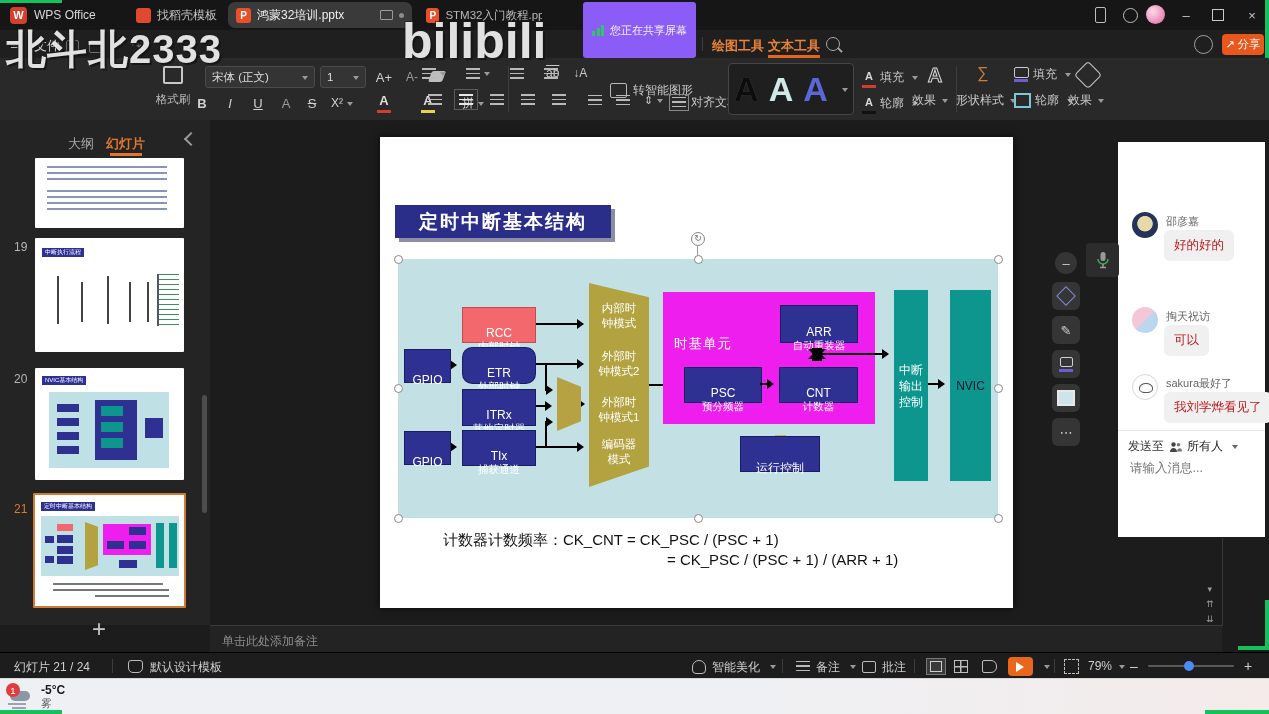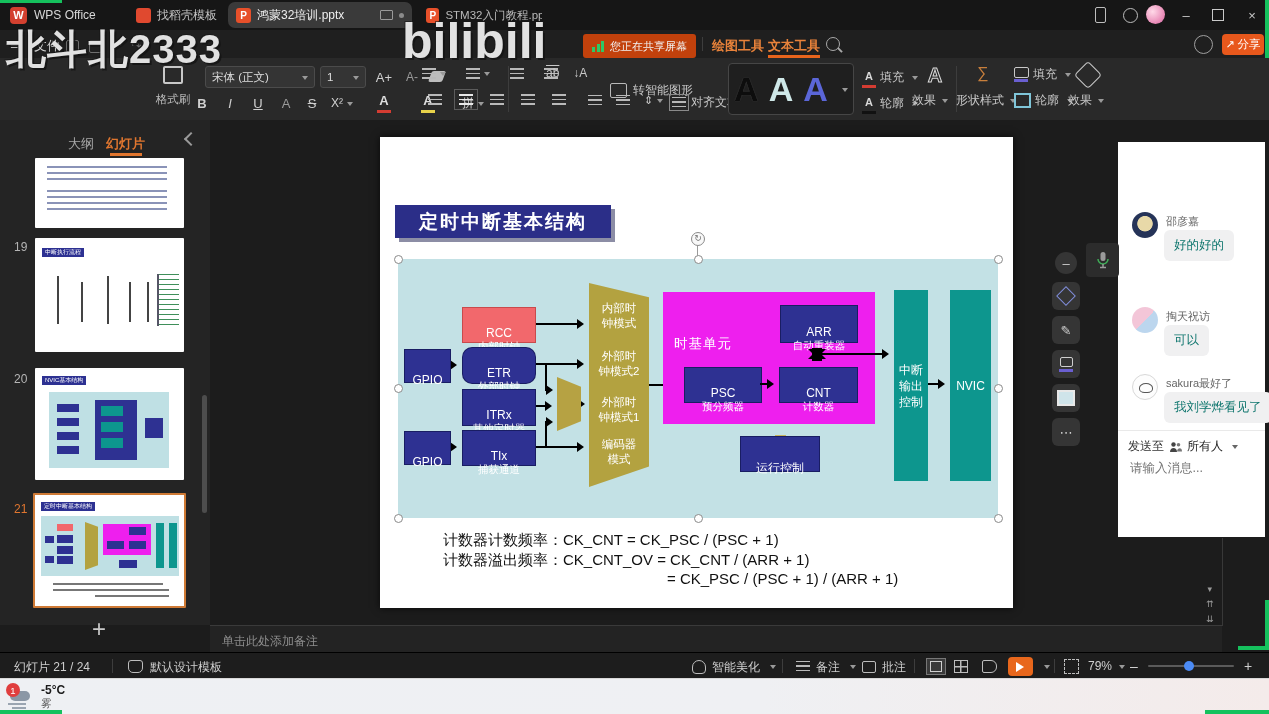--- a/index.html
+++ b/index.html
@@ -47,21 +47,21 @@
   .harrow{position:absolute;height:2.4px;background:#000;}
   .harrow:after{content:"";position:absolute;right:-7px;top:-3.8px;border:5px solid transparent;border-left:7px solid #000;}
   .vline{position:absolute;width:2.4px;background:#000;}
   .handle{position:absolute;width:9px;height:9px;border-radius:50%;background:#fff;border:1.5px solid #8a8a8a;box-sizing:border-box;}
   .modetxt{position:absolute;width:60px;color:#fff;font-size:11.5px;line-height:15px;text-align:center;}
   
   .ftool{position:absolute;width:28px;height:28px;background:#353535;border-radius:6px;display:flex;align-items:center;justify-content:center;color:#cfcfcf;font-size:13px;}
   
   #chat{left:1118px;top:142px;width:147px;height:395px;background:#ffffff;}
   .cname{color:#666;font-size:11px;}
-  .bubble{display:inline-block;background:#f0f0f1;border-radius:6px;padding:7px 10px;color:#0f766e;font-size:12.5px;}
+  .bubble{display:inline-block;background:#f0f0f1;border-radius:6px;padding:7px 10px;color:#b91c1c;font-size:12.5px;}
   .avatar{position:absolute;width:26px;height:26px;border-radius:50%;}
   
   #notesbar{left:210px;top:625px;width:1012px;height:27px;background:#232323;border-top:1px solid #3a3a3a;}
   #statusbar{left:0;top:652px;width:1269px;height:26px;background:#1d1d1d;border-top:1px solid #000;}
   .stxt{color:#cfcfcf;font-size:12px;}
   
   #taskbar{left:0;top:678px;width:1269px;height:36px;background:linear-gradient(90deg,#eef0f3 0%,#eff0f3 60%,#f4ebea 100%);border-top:1px solid #d9d9d9;}
   .green-seg{position:absolute;background:#15c15d;z-index:60;}
   .wm{position:absolute;color:rgba(236,236,236,.95);font-weight:bold;text-shadow:2px 2px 0 rgba(20,20,20,.85),-1px -1px 0 rgba(20,20,20,.6);z-index:55;pointer-events:none;}
 </style>
@@ -83,21 +83,21 @@
       <span class="ppt-ic">P</span>
       <span class="ttxt" style="color:#efefef;white-space:nowrap;overflow:hidden;">鸿蒙32培训.pptx</span>
       <span style="width:11px;height:8px;border:1.5px solid #9a9a9a;border-radius:1px;margin-left:auto;"></span>
       <span style="width:5px;height:5px;border-radius:50%;background:#8b8b8b;"></span>
     </div>
     <div class="a f" style="left:418px;top:2px;width:132px;height:26px;padding:0 8px;gap:6px;box-sizing:border-box;">
       <span class="ppt-ic">P</span>
       <span class="ttxt" style="color:#b9b9b9;white-space:nowrap;overflow:hidden;font-size:11.5px;">STM32入门教程.pptx</span>
     </div>
 
-    <div class="a f" style="left:583px;top:2px;height:24px;background:#c2410c;border-radius:3px;padding:0 9px;gap:6px;z-index:70;margin-top:32px;">
+    <div class="a f" style="left:583px;top:2px;height:24px;background:#8b5cf6;border-radius:3px;padding:16px 9px;gap:6px;z-index:70;">
       <span class="f" style="gap:1.5px;align-items:flex-end;height:11px;">
         <span style="width:3px;height:5px;background:#2fc765;"></span>
         <span style="width:3px;height:8px;background:#2fc765;"></span>
         <span style="width:3px;height:11px;background:#2fc765;"></span>
       </span>
       <span style="color:#f2f2f2;font-size:11px;white-space:nowrap;">您正在共享屏幕</span>
     </div>
 
     <div class="a winbtn" style="left:1086px;top:2px;">
         <span style="width:9px;height:14px;border:1.5px solid #bdbdbd;border-radius:2px;display:block;"></span>
@@ -416,36 +416,35 @@
       <div class="dbox" style="left:360px;top:299px;width:78px;height:34px;">
           <span class="l1">运行控制</span>
         </div>
 
       <div class="a" style="left:514px;top:153px;width:34px;height:191px;background:#0d968e;display:flex;flex-direction:column;align-items:center;justify-content:center;color:#fff;font-size:12px;line-height:16px;">
         <span>中断</span>
           <span>输出</span>
           <span>控制</span>
       </div>
       <div class="harrow" style="left:548px;top:246px;width:15px;"></div>
-      <div class="a" style="left:570px;top:153px;width:41px;height:191px;background:#0d968e;display:flex;align-items:center;justify-content:center;color:#ffffff;font-size:12px;">
+      <div class="a" style="left:570px;top:153px;width:41px;height:191px;background:#0d968e;display:flex;align-items:center;justify-content:center;color:#0f172a;font-size:12px;">
         <span>NVIC</span>
       </div>
 
       <div class="handle" style="left:13.5px;top:117.5px;"></div>
       <div class="handle" style="left:313.5px;top:117.5px;"></div>
       <div class="handle" style="left:613.5px;top:117.5px;"></div>
       <div class="handle" style="left:13.5px;top:247px;"></div>
       <div class="handle" style="left:613.5px;top:247px;"></div>
       <div class="handle" style="left:13.5px;top:376.5px;"></div>
       <div class="handle" style="left:313.5px;top:376.5px;"></div>
       <div class="handle" style="left:613.5px;top:376.5px;"></div>
 
       <div class="a" style="left:63px;top:393px;width:540px;color:#111;font-size:15px;line-height:19.5px;">
         <div>计数器计数频率：CK_CNT = CK_PSC / (PSC + 1)</div>
-        <div>计数器溢出频率：CK_CNT_OV = CK_CNT / (ARR + 1)</div>
         <div style="margin-left:224px;">= CK_PSC / (PSC + 1) / (ARR + 1)</div>
       </div>
     </div>
 
     <div class="a" style="left:838px;top:132px;width:36px;">
       <div class="ftool" style="position:relative;width:22px;height:22px;border-radius:50%;margin:0 auto 8px;">–</div>
       <div class="ftool" style="position:relative;margin:0 auto 6px;">
           <span style="width:12px;height:12px;border:1.5px solid #7f8cd8;transform:rotate(45deg);display:block;"></span>
         </div>
       <div class="ftool" style="position:relative;margin:0 auto 6px;">✎</div>

